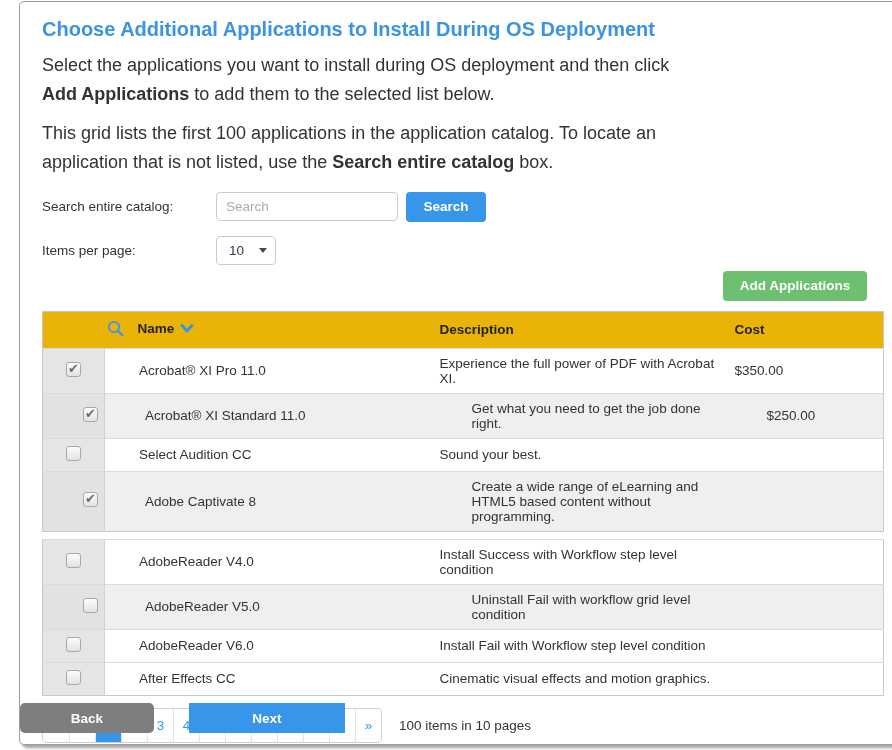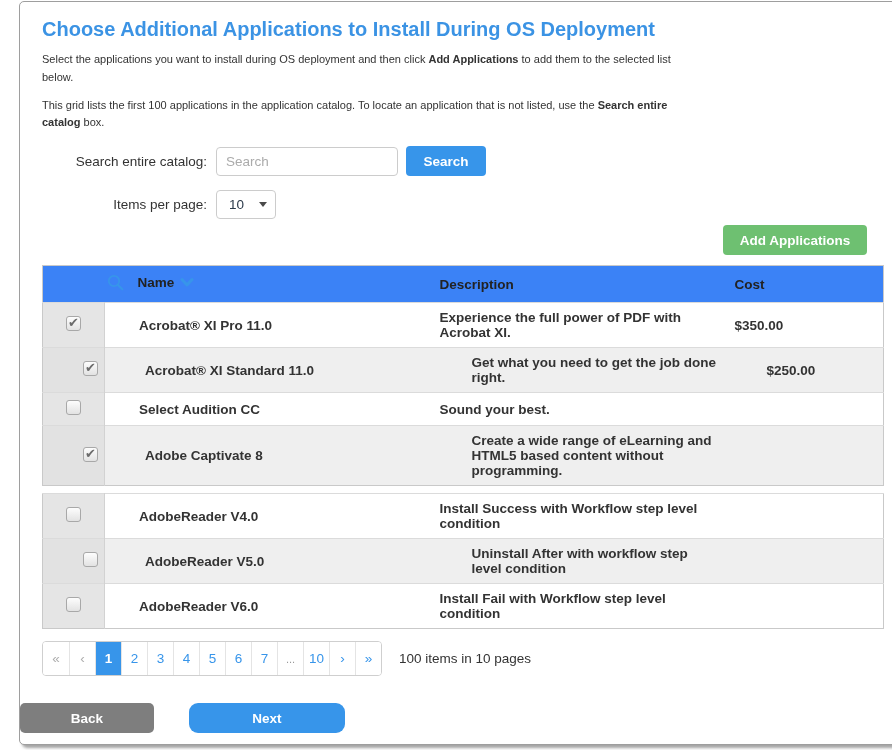--- a/index.html
+++ b/index.html
@@ -16,48 +16,48 @@
   *{box-sizing:border-box;}
   html,body{margin:0;padding:0;width:892px;height:750px;background:#fff;
     font-family:"Liberation Sans","DejaVu Sans",sans-serif;color:var(--text);}
   .window{
     position:relative;margin:1px 3px 3px 19px;width:885px;height:744px;
     border:1px solid #9E9E9E;border-radius:5px;background:#fff;
     box-shadow:3px 3px 3px rgba(90,90,90,.55);
     padding:14px 22px 0 22px;overflow:hidden;
   }
   .page-title{font-size:20px;font-weight:bold;color:var(--title-blue);margin:2px 0 10px 0;}
-  .intro{font-size:11px;line-height:1.62;max-width:655px;margin:7px 0 10px 0;}
+  .intro{font-size:18px;line-height:1.62;max-width:655px;margin:7px 0 10px 0;}
   .intro b{font-weight:bold;}
 
   .form-row{display:flex;align-items:center;margin-top:14px;}
-  .form-label{width:174px;text-align:right;padding-right:9px;font-size:13.5px;}
+  .form-label{width:174px;padding-right:9px;font-size:13.5px;}
   .search-input{width:182px;height:29px;border:1px solid #CCCCCC;border-radius:4px;
     padding:0 9px;font-size:13.5px;color:#333;font-family:inherit;outline:none;}
   .search-input::placeholder{color:#ABABAB;}
   .btn{display:inline-flex;align-items:center;justify-content:center;
     border:none;border-radius:4px;color:#fff;font-weight:bold;font-size:13.5px;
     font-family:inherit;cursor:pointer;}
   .btn-search{width:80px;height:30px;background:var(--accent-blue);margin-left:8px;}
   .select{width:60px;height:29px;border:1px solid #CCCCCC;border-radius:4px;
     display:inline-flex;align-items:center;justify-content:space-between;
     padding:0 8px 0 12px;font-size:13.5px;color:#2b3a4a;cursor:pointer;}
   .select .caret{width:0;height:0;border-left:4px solid transparent;
     border-right:4px solid transparent;border-top:5px solid #4A4A4A;}
 
   .add-row{text-align:right;margin:6px 14px 10px 0;}
   .btn-add{width:144px;height:30px;background:var(--green);border-radius:4px;}
 
   table{border-collapse:collapse;width:841px;table-layout:fixed;font-size:13.5px;}
   .grid-top{margin-top:10px;}
   table{border:1px solid var(--border);}
   col.c-check{width:62px;} col.c-name{width:327px;} col.c-desc{width:295px;} col.c-cost{width:157px;}
-  th{font-weight:bold;text-align:left;background:#3b82f6;padding:8px 8px;color:#222;}
+  th{font-weight:bold;text-align:left;background:#eab308;padding:8px 8px;color:#222;}
   th.h-name{padding-left:2px;}
-  td{padding:7px 8px;border-top:1px solid var(--row-line);vertical-align:middle;font-weight:bold;}
+  td{padding:7px 8px;border-top:1px solid var(--row-line);vertical-align:middle;}
   td.col-check{background:var(--check-col);text-align:center;border-right:1px solid #D2D2D2;}
   tr.stripe td{background:var(--stripe);padding-left:40px;}
   tr.stripe td.col-check{background:#E2E2E2;}
   td.col-name{padding-left:34px;}
   .grid-gap{height:7px;}
 
   .name-head{display:inline-flex;align-items:center;}
   .search-icon{display:inline-flex;margin-right:14px;}
   .sort-icon{display:inline-flex;margin-left:6px;}
 
@@ -72,21 +72,21 @@
     font-size:13.5px;color:var(--accent-blue);border-left:1px solid #E4E4E4;cursor:pointer;background:#fff;}
   .pager .cell:first-child{border-left:none;}
   .pager .cell.disabled{color:#ADADAD;cursor:default;}
   .pager .cell.dots{color:#9A9A9A;cursor:default;font-size:11px;}
   .pager .cell.active{background:var(--accent-blue);color:#fff;font-weight:bold;cursor:default;}
   .pager-summary{margin-left:17px;font-size:13.5px;color:#333;}
 
   .footer{position:absolute;left:0;right:0;bottom:11px;display:flex;
     justify-content:flex-start;gap:35px;}
   .btn-back{width:134px;height:30px;background:var(--back-gray);border-radius:5px;}
-  .btn-next{width:156px;height:30px;background:var(--accent-blue);border-radius:9px;}
+  .btn-next{width:156px;height:30px;background:var(--accent-blue);border-radius:0;}
 </style>
 </head>
 <body>
 
 <div class="window">
 
   <div class="page-title">Choose Additional Applications to Install During OS Deployment</div>
 
   <p class="intro"><span>Select the applications you want to install during OS deployment and then click </span><b>Add Applications</b><span> to add them to the selected list below.</span></p>
 
@@ -178,27 +178,33 @@
     <tbody>
         <tr>
       <td class="col-check"><span class="checkbox"></span></td>
       <td class="col-name">AdobeReader V4.0</td>
       <td class="col-desc">Install Success with Workflow step level condition</td>
       <td class="col-cost"></td>
     </tr>
     <tr class="stripe">
       <td class="col-check"><span class="checkbox"></span></td>
       <td class="col-name">AdobeReader V5.0</td>
-      <td class="col-desc">Uninstall After with workflow step level condition</td>
+      <td class="col-desc">Uninstall Fail with workflow grid level condition</td>
       <td class="col-cost"></td>
     </tr>
     <tr>
       <td class="col-check"><span class="checkbox"></span></td>
       <td class="col-name">AdobeReader V6.0</td>
       <td class="col-desc">Install Fail with Workflow step level condition</td>
+      <td class="col-cost"></td>
+    </tr>
+    <tr>
+      <td class="col-check"><span class="checkbox"></span></td>
+      <td class="col-name">After Effects CC</td>
+      <td class="col-desc">Cinematic visual effects and motion graphics.</td>
       <td class="col-cost"></td>
     </tr>
   </tbody>
     </table>
 
   <div class="pager-row">
     <div class="pager">
       <div class="cell disabled">«</div>
       <div class="cell disabled">‹</div>
       <div class="cell active">1</div>

